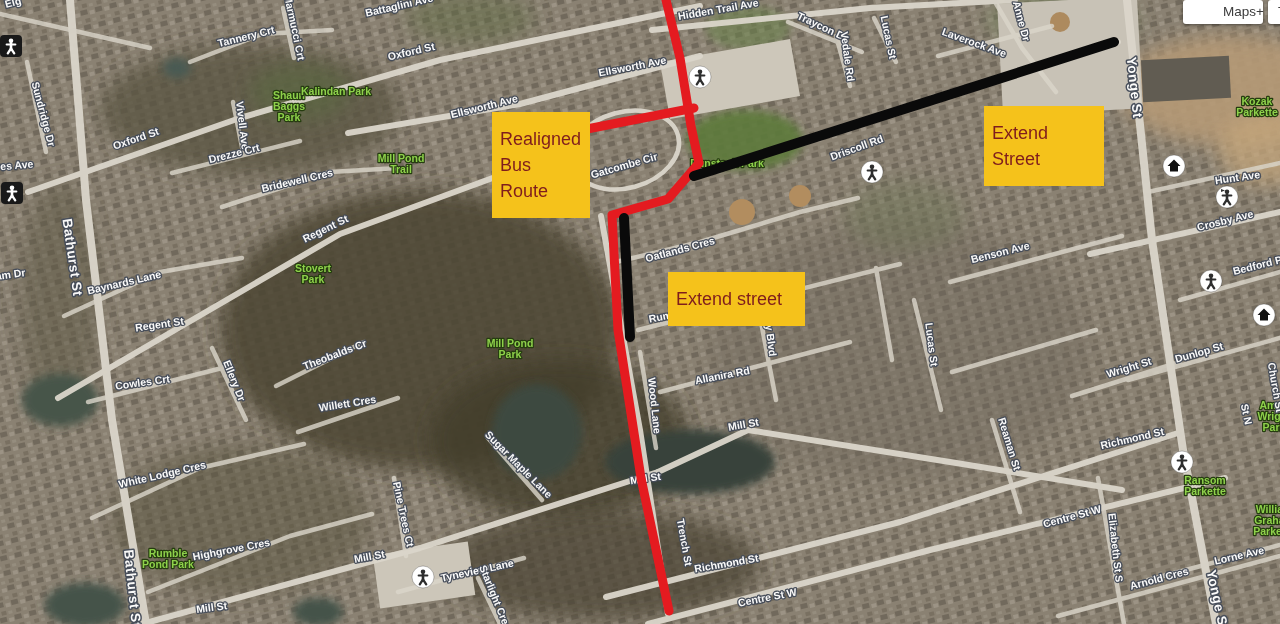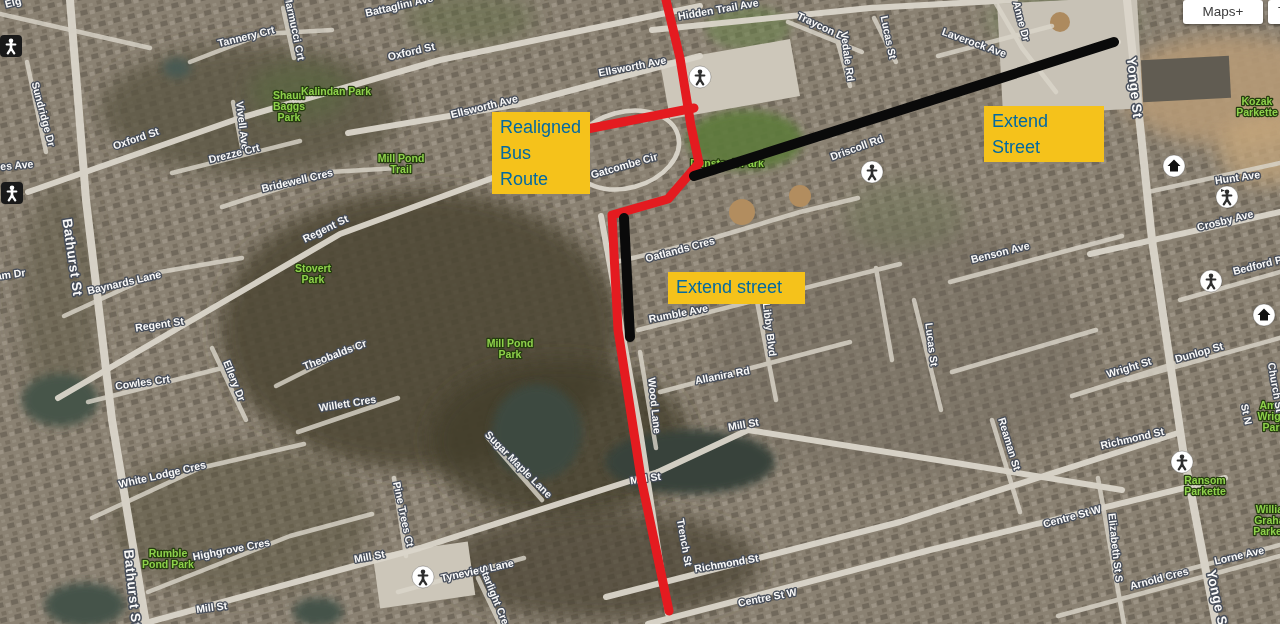--- a/index.html
+++ b/index.html
@@ -10,26 +10,26 @@
   .lbl-street{font-family:"Liberation Sans",sans-serif;font-size:10.5px;font-weight:bold;
     fill:#ffffff;stroke:#454c59;stroke-width:2.6px;paint-order:stroke;text-anchor:middle;
     stroke-linejoin:round;opacity:.96;}
   .lbl-big{font-family:"Liberation Sans",sans-serif;font-size:13.5px;font-weight:bold;
     fill:#ffffff;stroke:#454c59;stroke-width:3px;paint-order:stroke;text-anchor:middle;
     stroke-linejoin:round;letter-spacing:.5px;opacity:.96;}
   .lbl-park{font-family:"Liberation Sans",sans-serif;font-size:10.5px;font-weight:bold;
     fill:#8ed14b;stroke:#263c10;stroke-width:2.4px;paint-order:stroke;text-anchor:middle;
     stroke-linejoin:round;}
   
-  .callout{position:absolute;background:#f5c21b;color:#0369a1;font-size:18px;
-    line-height:26px;padding:2px 8px;white-space:pre-line;box-sizing:border-box;}
+  .callout{position:absolute;background:#f5c21b;color:#7f1d1d;font-size:18px;
+    line-height:26px;padding:14px 8px;white-space:pre-line;box-sizing:border-box;}
   
   .map-btn{position:absolute;top:0;height:24px;line-height:24px;background:#ffffff;
-    color:#3c3c3c;font-size:13.5px;text-align:center;border-radius:3px;
-    box-shadow:0 1px 3px rgba(0,0,0,.45);box-sizing:border-box;}
+    color:#3c3c3c;font-size:13.5px;border-radius:3px;
+    box-shadow:0 1px 3px rgba(0,0,0,.45);box-sizing:border-box;padding-left:40px;}
 </style>
 </head>
 <body>
 
 <div id="stage">
 
   <svg id="map-svg" width="1280" height="624" viewBox="0 0 1280 624">
     <defs>
       <filter id="blur10" x="-60%" y="-60%" width="220%" height="220%">
         <feGaussianBlur stdDeviation="10"></feGaussianBlur>

